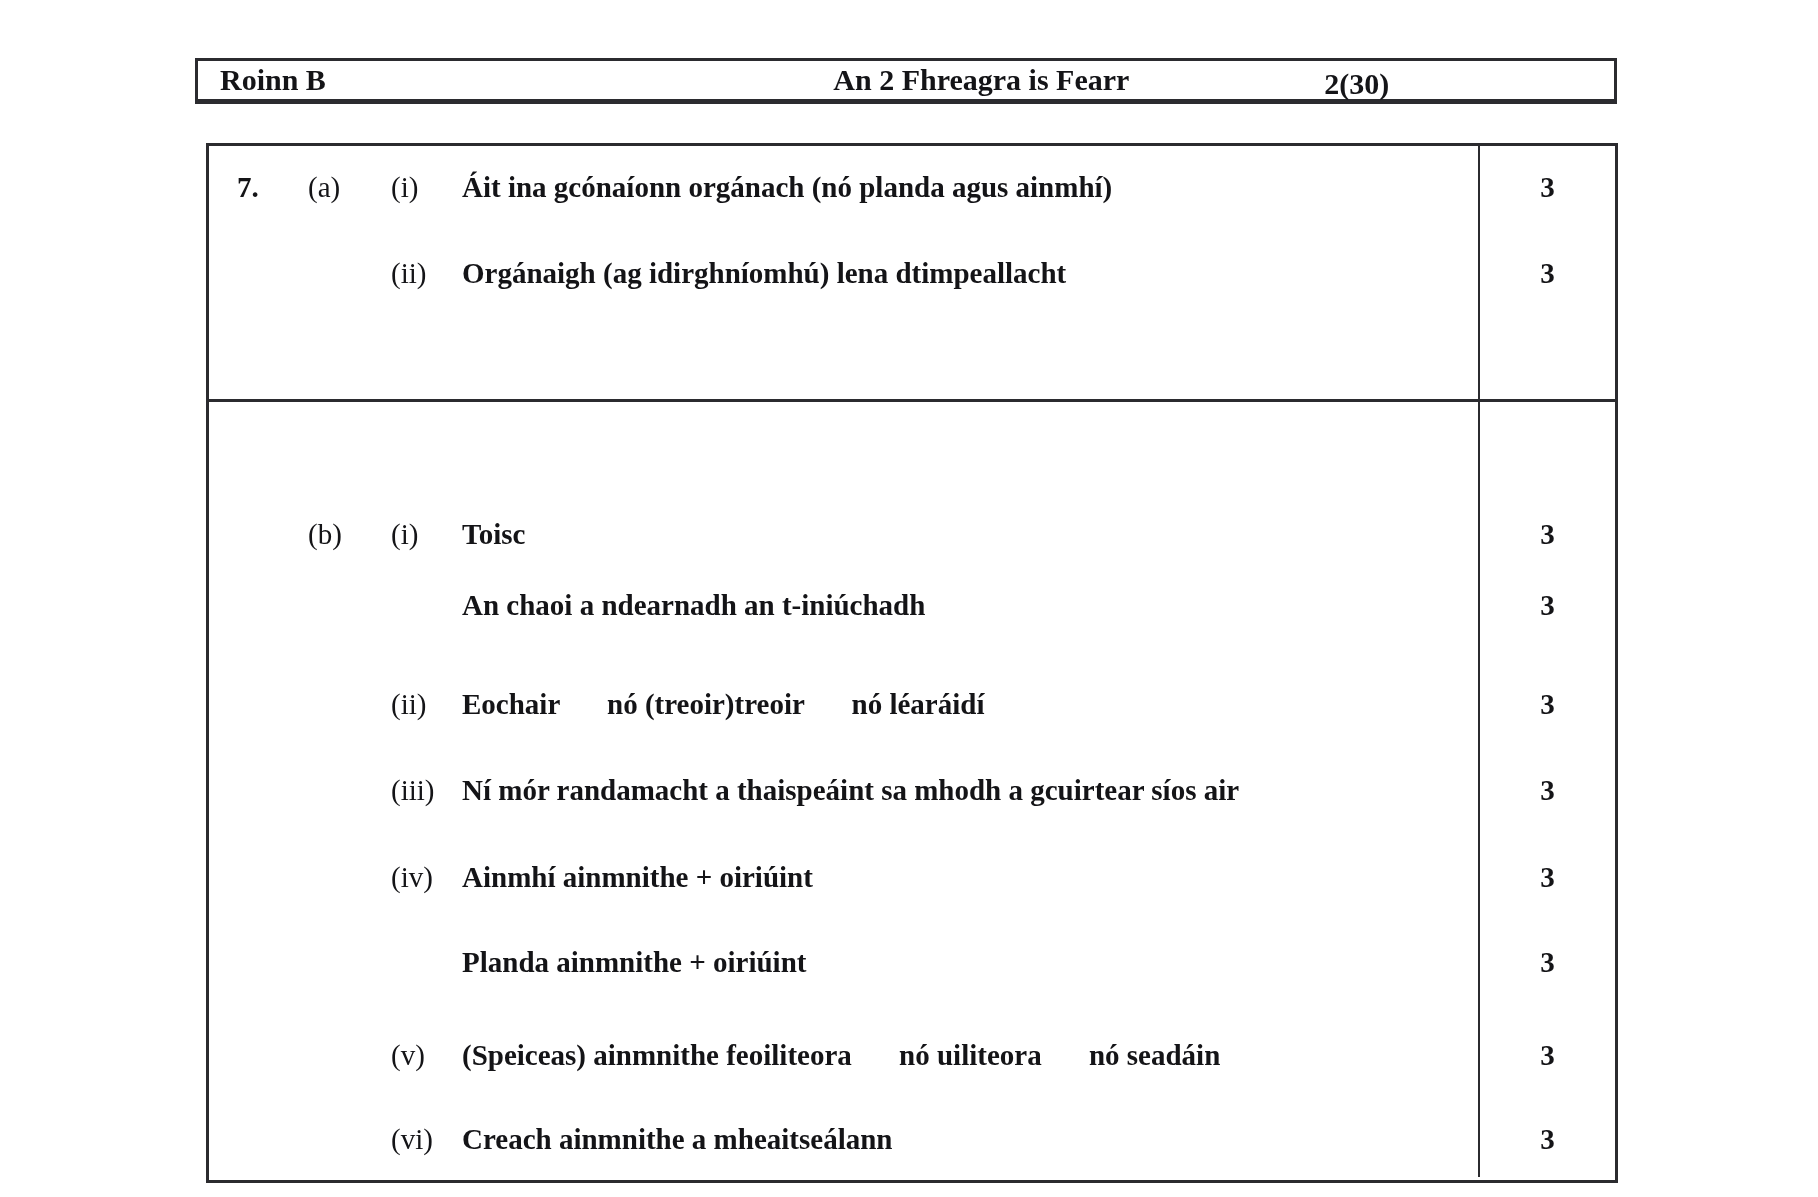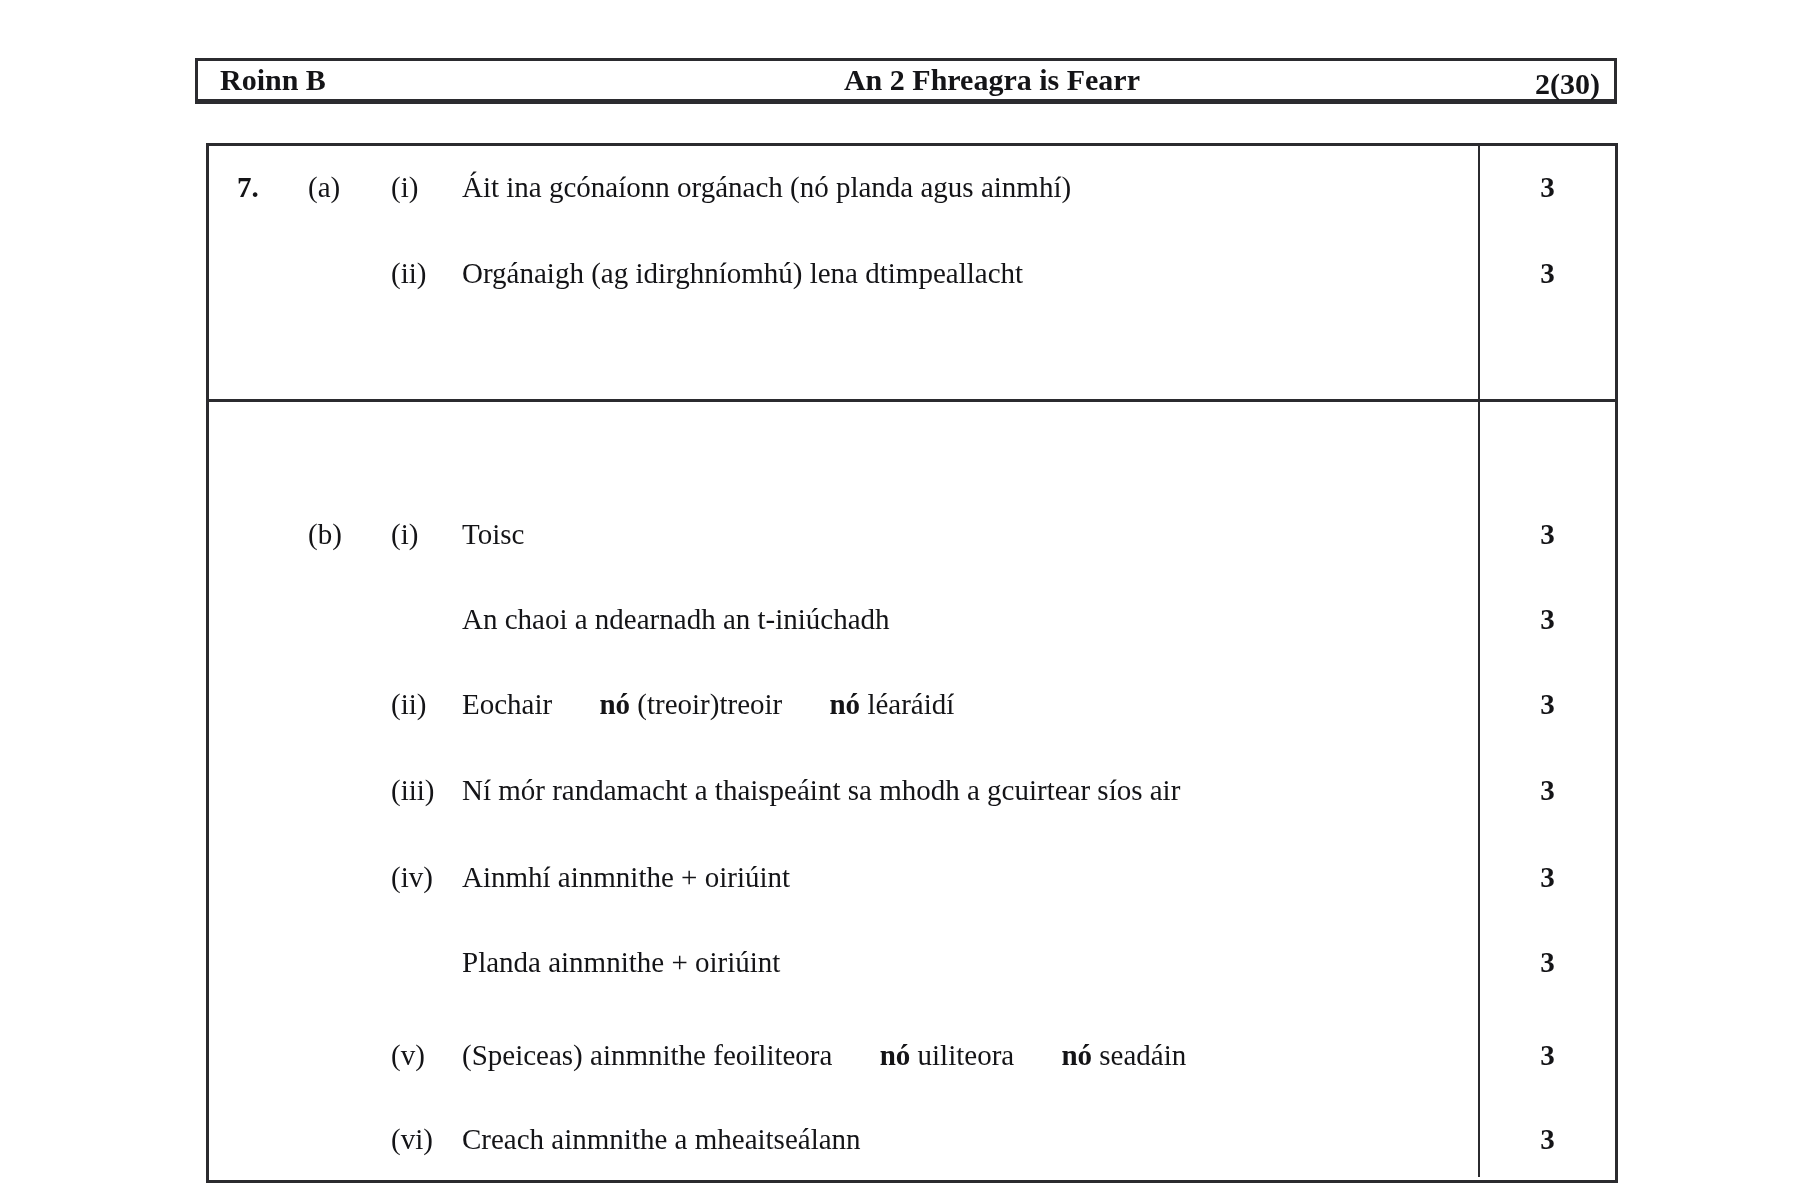--- a/index.html
+++ b/index.html
@@ -19,21 +19,21 @@
   
   .header-bar{
     position:absolute;left:195px;top:58px;width:1422px;height:46px;
     border:3px solid var(--border);border-bottom-width:5px;
     display:flex;align-items:center;
     font-weight:bold;font-size:30px;
   }
   .h-cell{flex:1 1 0;white-space:nowrap;}
   .h-left{text-align:left;padding-left:22px;}
   .h-center{text-align:right;}
-  .h-right{text-align:right;padding-right:14px;margin-top:8px;}
+  .h-right{text-align:center;padding-right:30px;margin-top:8px;}
 
   
   .marking-table{
     position:absolute;left:206px;top:143px;width:1412px;height:1040px;
     border:3px solid var(--border);
   }
   .band{position:relative;width:100%;}
   .band-a{height:256px;border-bottom:3px solid var(--border);}
   .band-b{height:775px;}
   .marks-divider{
@@ -43,21 +43,21 @@
   .row{
     position:absolute;left:0;width:1406px;height:36px;
     display:flex;align-items:baseline;
     font-size:29px;line-height:36px;white-space:nowrap;
   }
   .c-num{width:71px;margin-left:28px;font-weight:bold;}
   .c-letter{width:83px;}
   .c-roman{width:71px;}
   .c-text{width:1018px;overflow:hidden;}
   .c-mark{width:135px;text-align:center;font-weight:bold;}
-  .seg{font-weight:normal;}
+  .seg{font-weight:bold;}
   .seg.b{font-weight:bold;margin-left:40px;}
 </style>
 </head>
 <body>
 
 <div class="page">
 
   <div class="header-bar">
     <span class="h-cell h-left">Roinn B</span>
     <span class="h-cell h-center">An 2 Fhreagra is Fearr</span>
@@ -84,21 +84,21 @@
       </div>
     <div class="band band-b" id="band-b">
       <span class="marks-divider"></span>
     <div class="row" style="top: 114px;">
     <span class="c-num"></span>
     <span class="c-letter">(b)</span>
     <span class="c-roman">(i)</span>
     <span class="c-text"><span class="seg">Toisc</span></span>
     <span class="c-mark">3</span>
   </div>
-        <div class="row" style="top: 199px;">
+        <div class="row" style="top: 185px;">
     <span class="c-num"></span>
     <span class="c-letter"></span>
     <span class="c-roman"></span>
     <span class="c-text"><span class="seg">An chaoi a ndearnadh an t-iniúchadh</span></span>
     <span class="c-mark">3</span>
   </div>
         <div class="row" style="top: 284px;">
     <span class="c-num"></span>
     <span class="c-letter"></span>
     <span class="c-roman">(ii)</span>

